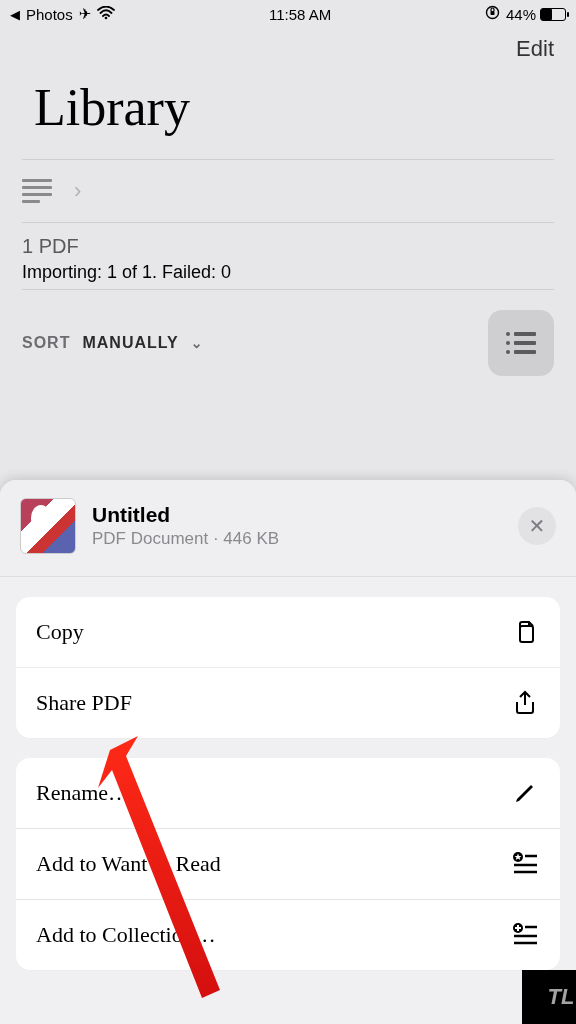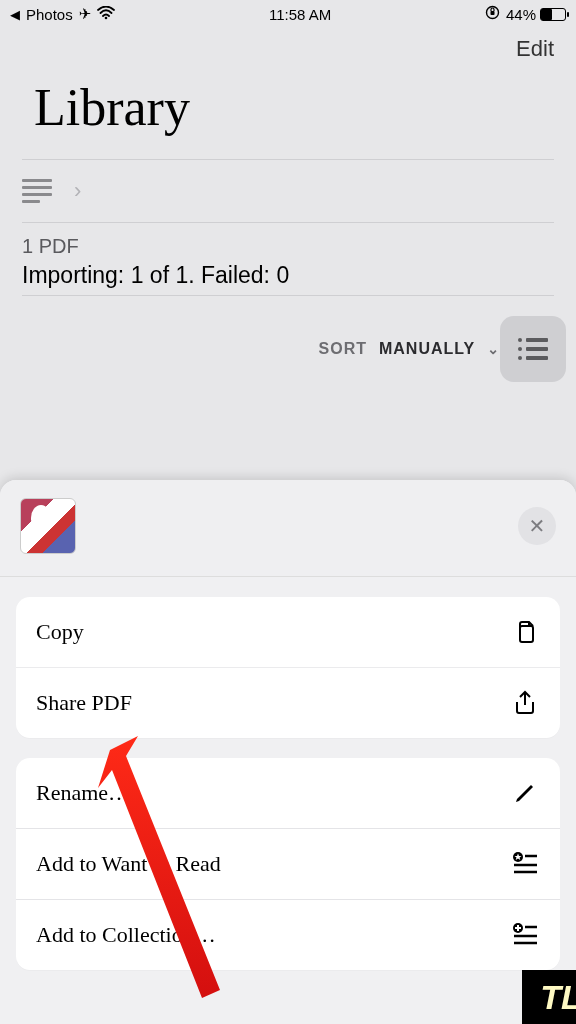--- a/index.html
+++ b/index.html
@@ -21,23 +21,23 @@
   .divider { height:1px; background:#cfcfd2; margin:0 22px; }
   
   .row { display:flex; align-items:center; padding:18px 22px; gap:22px; }
   .row .label { font-size:23px; flex:1; }
   .ham-lines { display:flex; flex-direction:column; gap:4px; }
   .ham-lines span { display:block; width:30px; height:3px; background:#8a8a8d; border-radius:1px; }
   .ham-lines span:nth-child(4){ width:18px; }
   .chev { color:#b3b3b7; font-size:22px; }
   
   .status-block { padding:12px 22px 6px; color:#5a5a5e; font-size:20px; }
-  .status-block .line2 { color:#000; margin-top:4px; font-size:23px; }
-  
-  .sort-bar { display:flex; align-items:center; justify-content:flex-end; padding:20px 10px 26px; }
+  .status-block .line2 { color:#000; margin-top:4px; font-size:18px; }
+  
+  .sort-bar { display:flex; align-items:center; justify-content:space-between; padding:20px 22px 26px; }
   .sort-left { display:flex; gap:12px; align-items:center; letter-spacing:1px; font-size:16px; font-weight:600; color:#6d6d71; }
   .sort-val { color:#2b2b2e; }
   .sort-chev { font-size:14px; color:#6d6d71; }
   .list-toggle { width:66px; height:66px; border-radius:14px; background:#cfcfd2; display:flex; align-items:center; justify-content:center; }
   .list-toggle svg { width:34px; height:28px; }
   
   .sheet { position:absolute; left:0; right:0; bottom:0; background:#f0f0f2; border-top-left-radius:16px; border-top-right-radius:16px; box-shadow:0 -2px 12px rgba(0,0,0,.15); }
   .sheet-header { display:flex; align-items:center; gap:16px; padding:18px 20px 22px; border-bottom:1px solid #ddd; background:#efeff1; border-top-left-radius:16px; border-top-right-radius:16px; }
   .thumb { width:56px; height:56px; border-radius:6px; background:linear-gradient(135deg,#b8405b 0 30%,#fff 30% 55%,#c33 55% 70%,#5963b0 70% 100%); border:1px solid #ccc; position:relative; }
   .thumb::after{content:"";position:absolute;left:10px;top:6px;width:20px;height:26px;background:#fff;border-radius:50% 50% 45% 45%;}
@@ -47,21 +47,21 @@
   .sheet-body { padding:20px 16px 0;font-family:Liberation Serif, serif; }
   .menu-group { background:#fff; border-radius:14px; overflow:hidden; margin-bottom:20px; box-shadow:0 1px 0 rgba(0,0,0,.02); }
   .menu-item { display:flex; align-items:center; justify-content:space-between; padding:22px 20px; font-size:22px; }
   .menu-item + .menu-item { border-top:1px solid #ebebed; }
   .menu-item .glyph { width:30px; display:flex; justify-content:center; }
   .menu-item svg { width:26px; height:26px; stroke:#000; fill:none; stroke-width:2; }
   .menu-group.secondary .menu-item + .menu-item { border-top:1px solid #e4e4e7; }
   
   .arrow-annot { position:absolute; left:90px; top:700px; pointer-events:none; }
   
-  .watermark { position:absolute; right:0; bottom:0; width:54px; height:54px; background:#000; color:#fef9c3; display:flex; align-items:center; justify-content:center; font-family:Arial Black, Arial; font-size:34px; font-style:italic; font-weight:900;padding-left:24px; }
+  .watermark { position:absolute; right:0; bottom:0; width:54px; height:54px; background:#000; color:#a3a3a3; display:flex; align-items:center; justify-content:center; font-family:Arial Black, Arial; font-size:22px; font-style:italic; font-weight:900;padding-left:24px; }
 </style>
 </head>
 <body>
 
 <div class="status-bar">
   <div class="status-left">
     <span class="back-caret">◀</span>
     <span>Photos</span>
     <span>✈︎</span>
     <span>
@@ -131,20 +131,24 @@
         <rect x="10" y="12" width="22" height="4" rx="1" fill="#5b5b5e"></rect>
       <circle cx="4" cy="23" r="2" fill="#5b5b5e"></circle>
         <rect x="10" y="21" width="22" height="4" rx="1" fill="#5b5b5e"></rect>
     </svg>
   </div>
 </div>
 
 <div class="sheet" style="top:480px;">
   <div class="sheet-header">
     <div class="thumb"></div>
+    <div>
+      <div class="sheet-title">Untitled</div>
+      <div class="sheet-sub">PDF Document · 446 KB</div>
+    </div>
     <div class="close-btn">
       <span>✕</span>
     </div>
   </div>
 
   <div class="sheet-body">
     <div class="menu-group">
       <div class="menu-item">
         <span>Copy</span>
         <span class="glyph">

